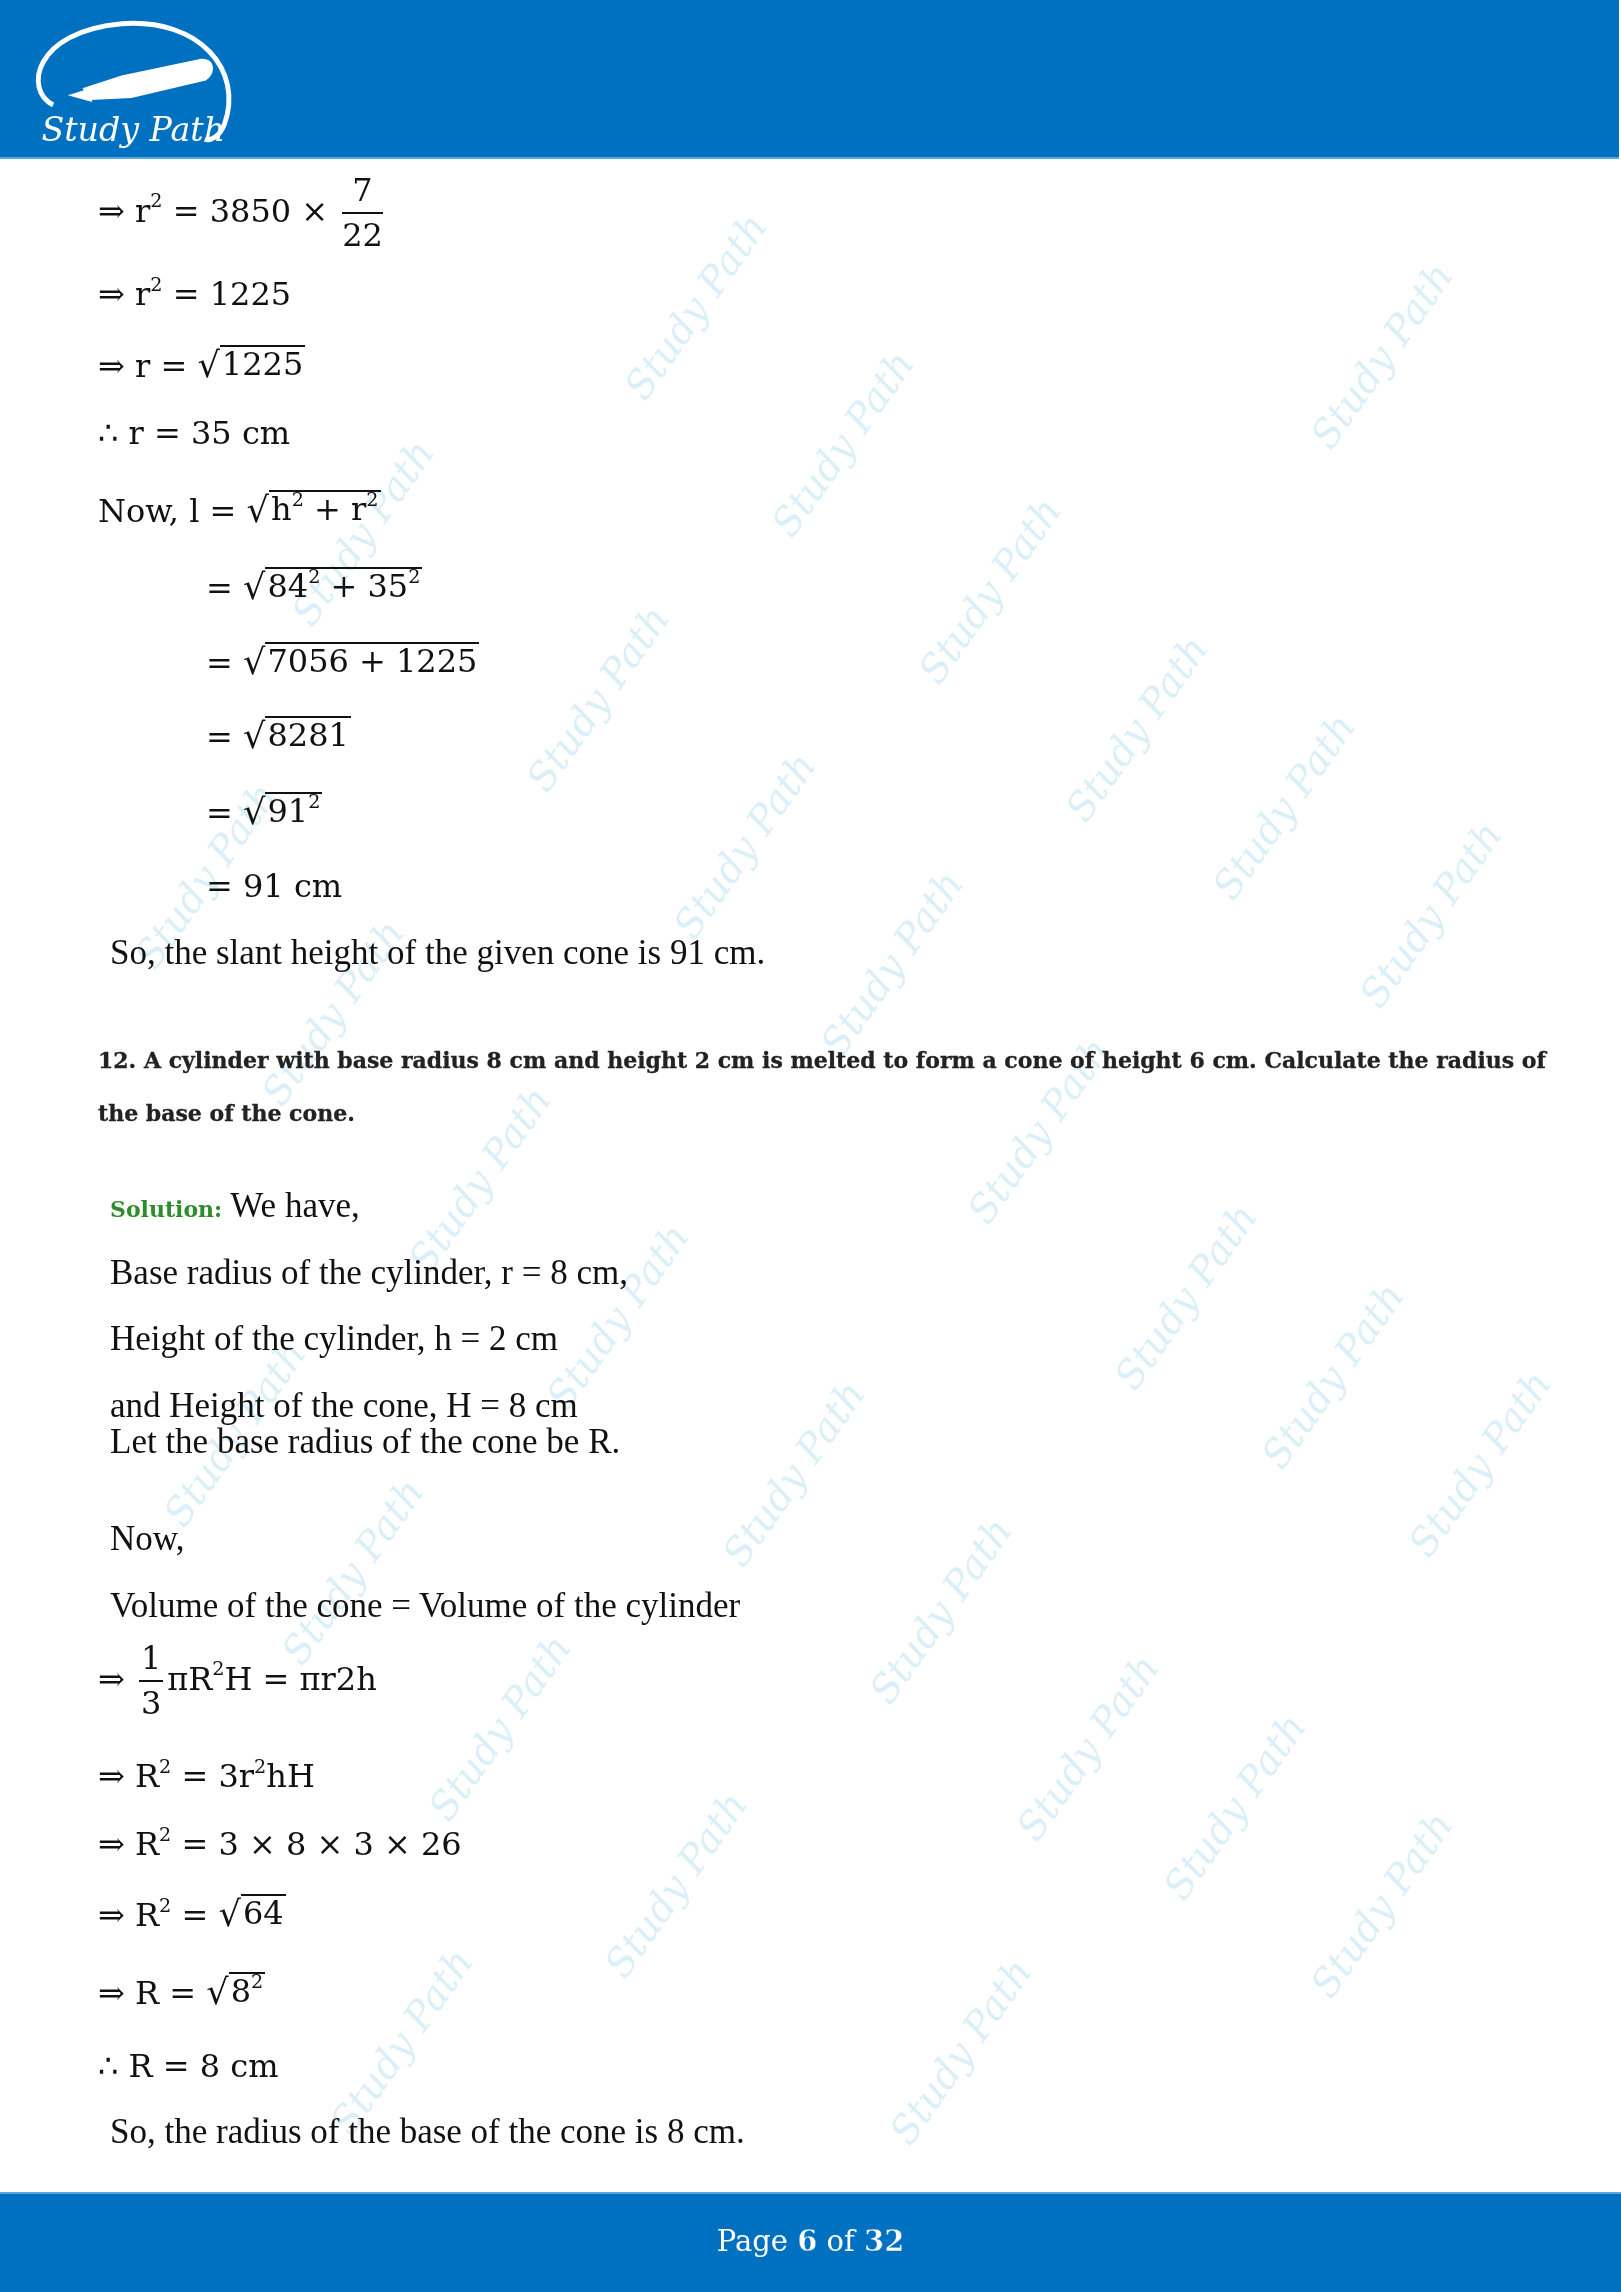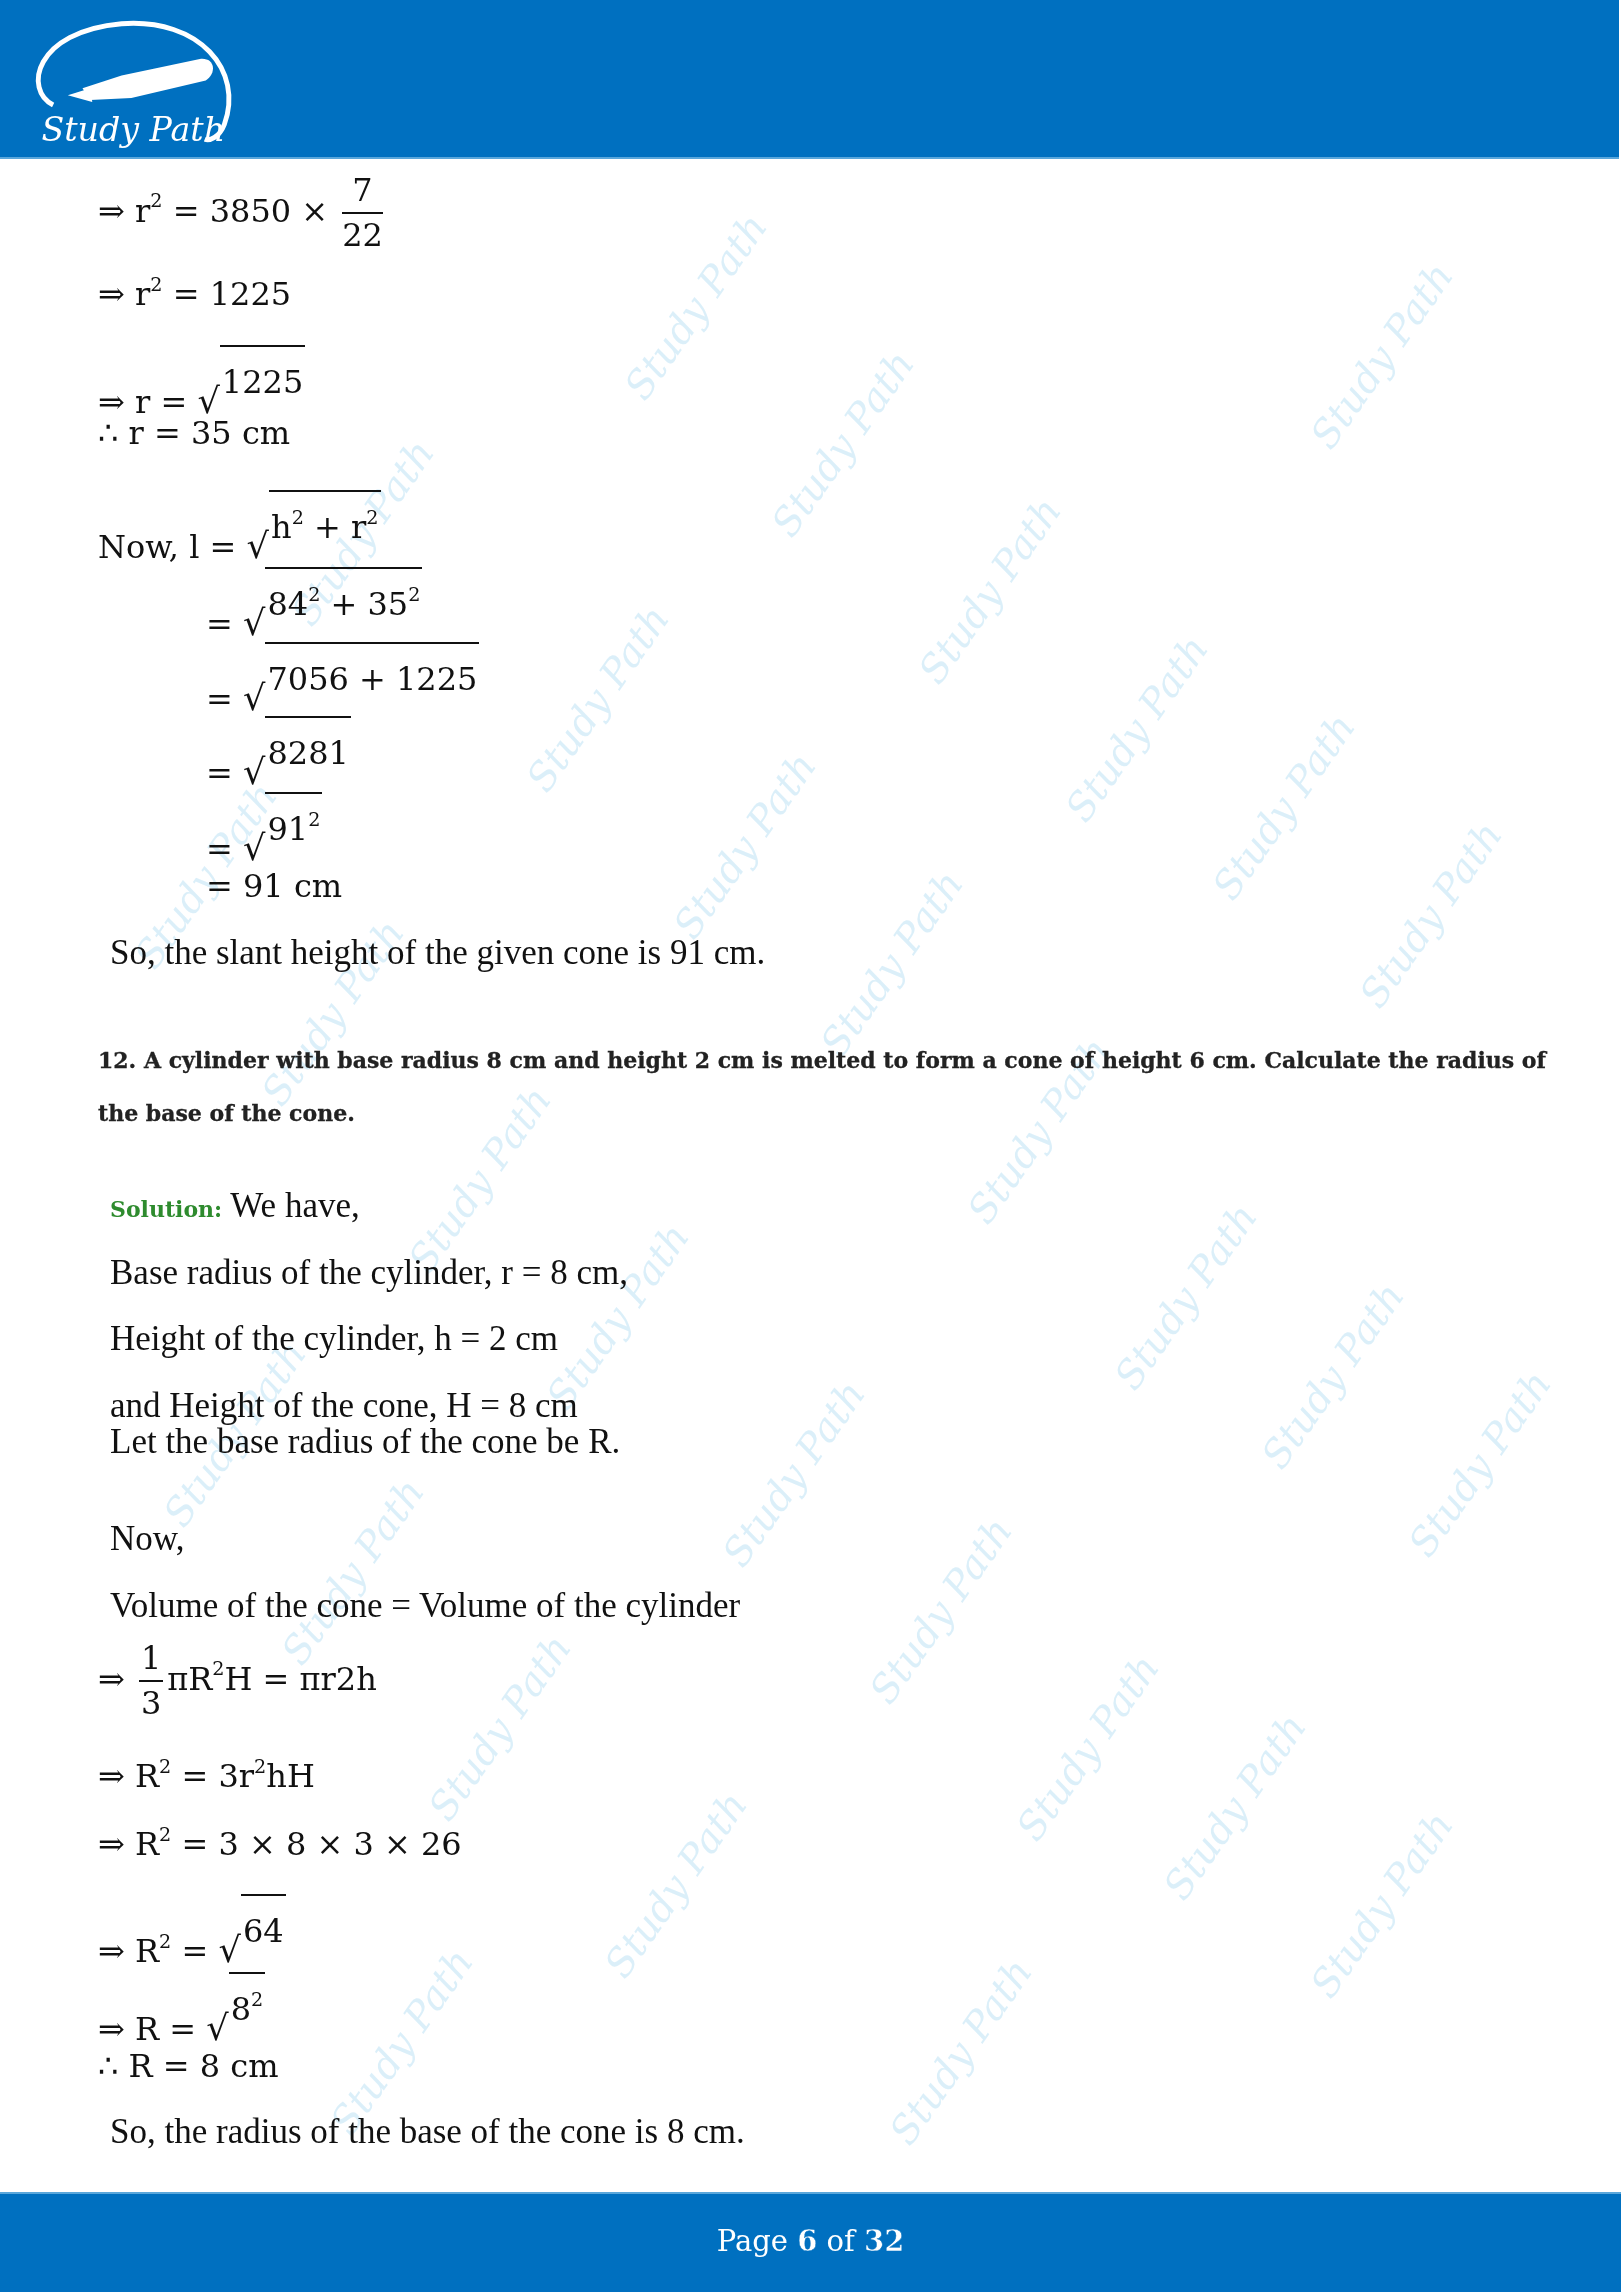--- a/index.html
+++ b/index.html
@@ -35,21 +35,21 @@
   }
   .line { position: absolute; left: 0; white-space: nowrap; }
   .math { font-family: "DejaVu Serif", serif; font-size: 32px; }
   .prose { font-family: "Liberation Serif", serif; font-size: 35px; margin-left: 12px; }
   sup { font-size: 0.6em; vertical-align: 0.75em; line-height: 0; }
   .frac { display: inline-block; vertical-align: middle; text-align: center; margin: 0 3.9px; }
   .frac .n { display: block; border-bottom: 2px solid #111; padding: 0 2px; line-height: 43px; }
   .frac .d { display: block; line-height: 43px; }
   .sqrt { display: inline-flex; align-items: flex-end; }
   .sqrt .rad { font-size: 1.1em; line-height: 1; }
-  .sqrt .under { border-top: 2px solid #111; padding: 18px 2px; line-height: 1.1; }
+  .sqrt .under { border-top: 2px solid #111; padding: 0 2px; line-height: 1.1; }
   .indent { left: 108px; }
   .question {
     font-family: "DejaVu Serif", serif; font-weight: bold; font-size: 22px;
     color: #222; line-height: 53px; white-space: normal; width: 1451px;
     -webkit-text-stroke: 0.3px #222;
   }
   .sol-label { color: #2e8b2e; font-weight: bold; font-family: "DejaVu Serif", serif; font-size: 22px; }
   .wm {
     position: absolute; color: #bfe3f5; font-family: "DejaVu Serif", serif;
     font-style: italic; font-size: 39px; transform: rotate(-55deg);

